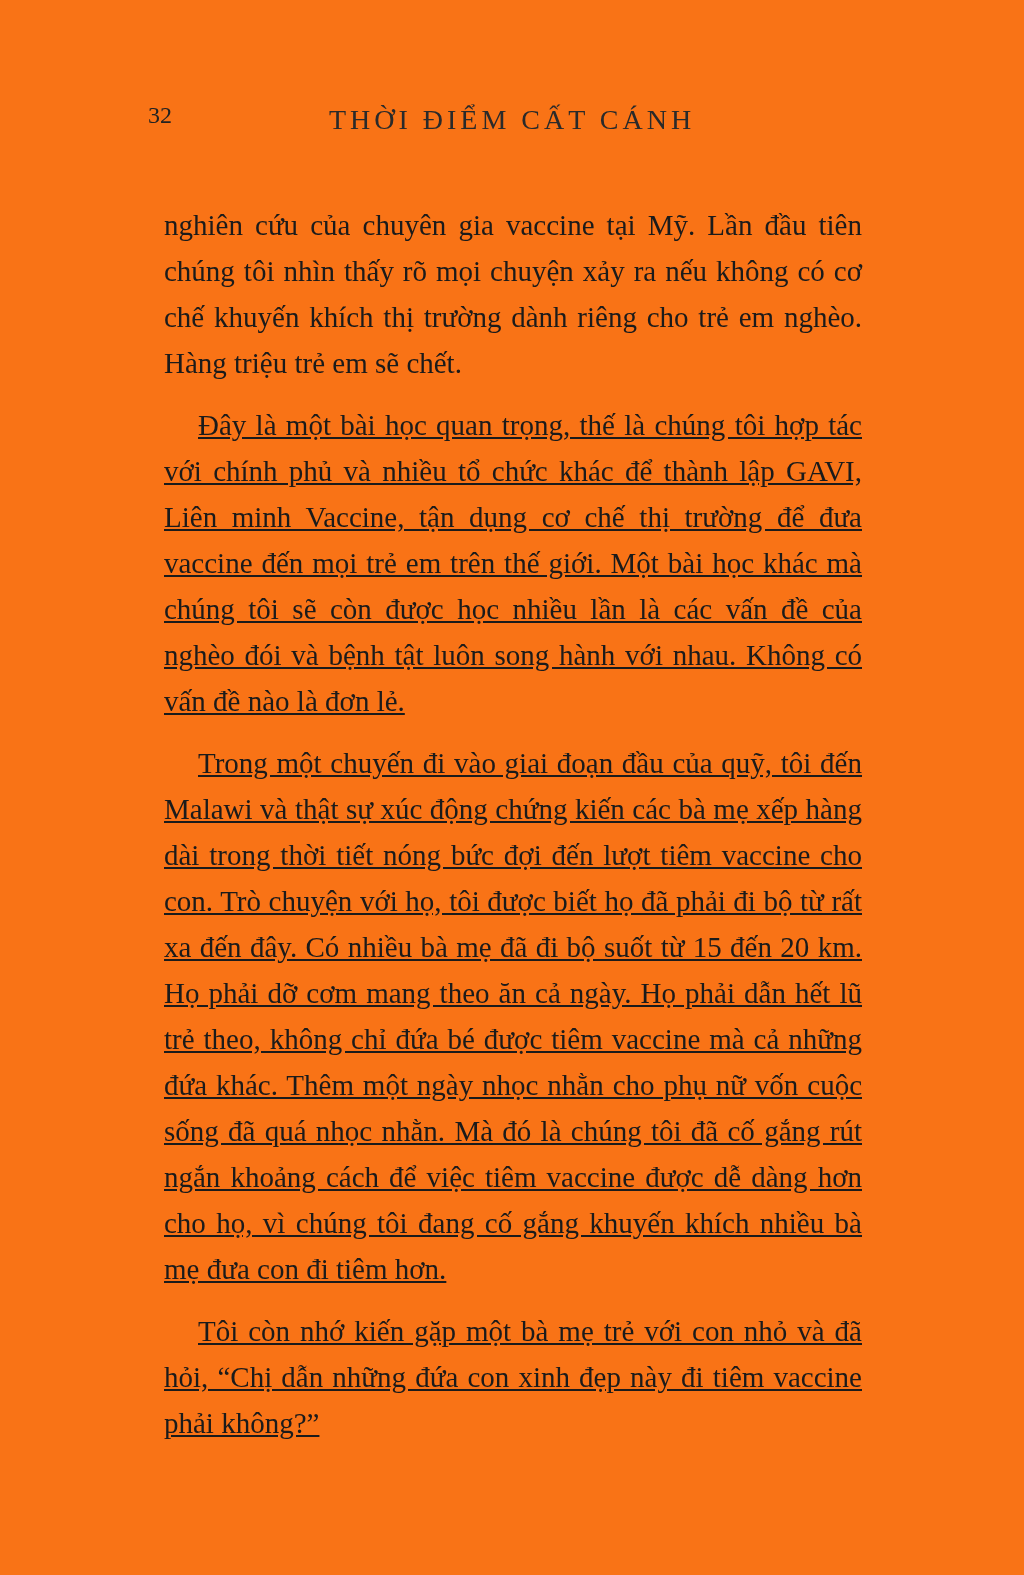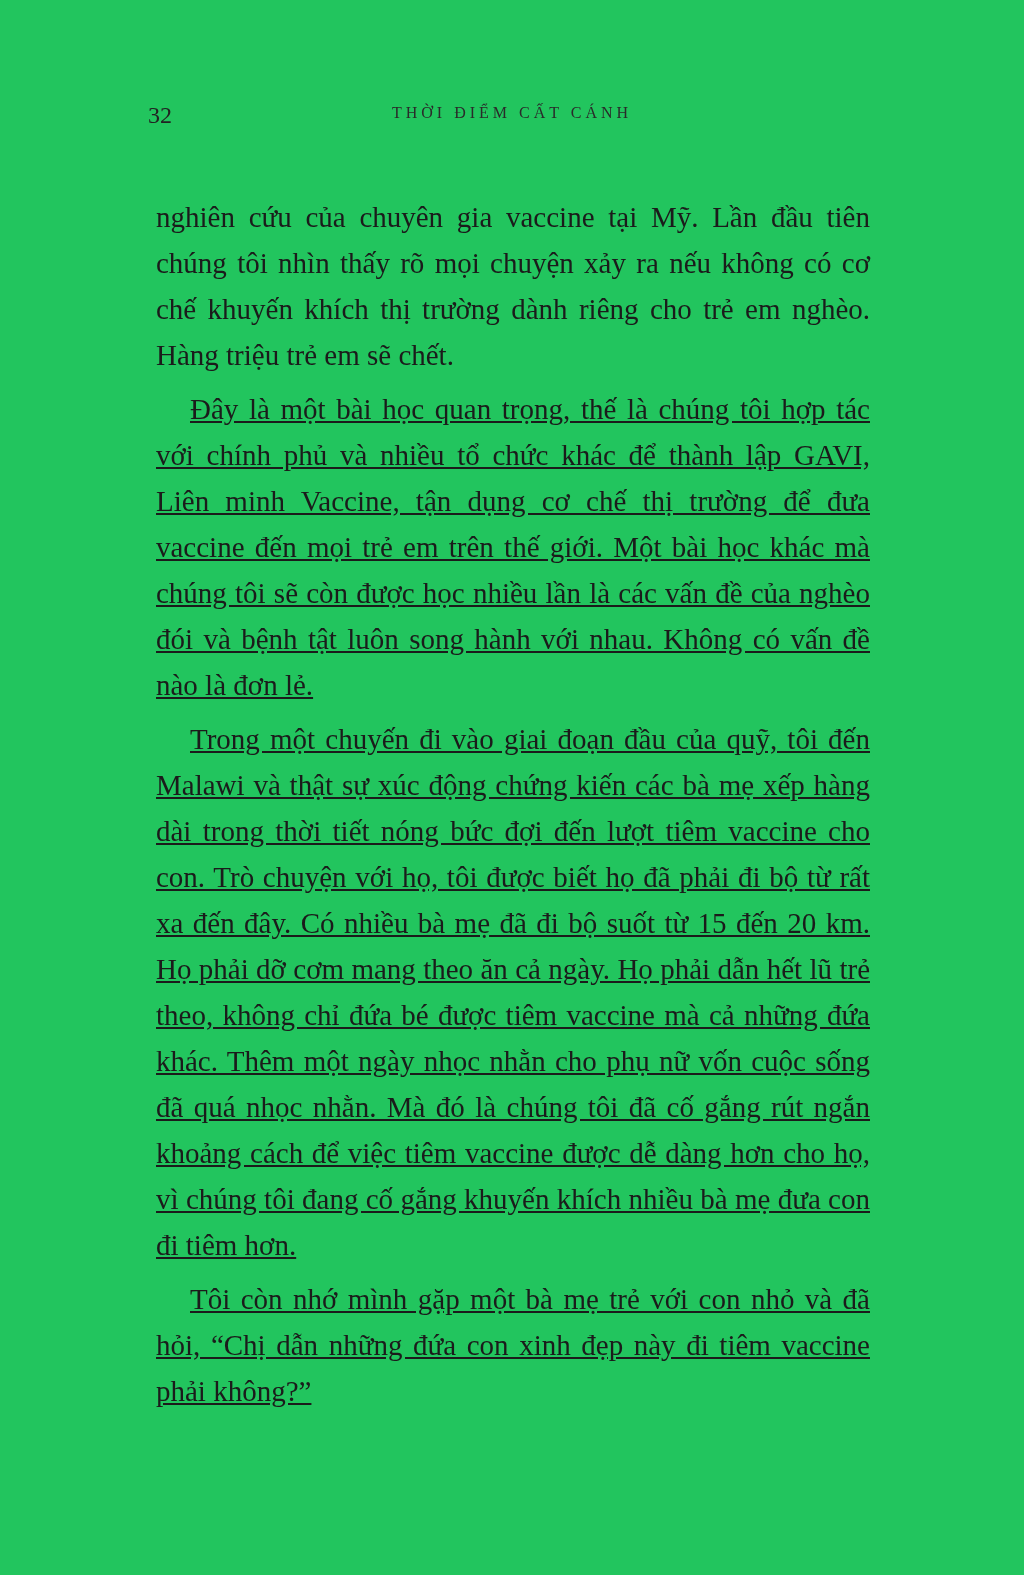--- a/index.html
+++ b/index.html
@@ -5,21 +5,21 @@
   html, body {
     margin: 0;
     padding: 0;
     background: #e9e9e9;
   }
   .book-page {
     position: relative;
     width: 1024px;
     height: 1575px;
     margin: 0 auto;
-    background: #22c55e;
+    background: #f97316;
     font-family: "Liberation Serif", "DejaVu Serif", serif;
     color: #1b1b1b;
     overflow: hidden;
   }
   .header-row {
     position: absolute;
     top: 100px;
     left: 148px;
     right: 148px;
     height: 34px;
@@ -30,37 +30,37 @@
     top: 2px;
     font-size: 24px;
     color: #222222;
   }
   .running-header {
     position: absolute;
     left: 0;
     right: 0;
     top: 4px;
     text-align: center;
-    font-size: 16px;
+    font-size: 28px;
     letter-spacing: 4px;
     color: #2a2a2a;
     white-space: nowrap;
   }
   .text-block {
     position: absolute;
     top: 186px;
     left: 148px;
     width: 730px;
     font-size: 29px;
     line-height: 46px;
     text-align: justify;
     text-justify: inter-word;
   }
   .text-block p {
-    margin: 8px;
+    margin: 16px;
   }
   .text-block p + p {
     margin-top: 4px;
     text-decoration: underline;
   }
   .text-block p.indent {
     text-indent: 34px;
   }
 </style>
 </head>
@@ -70,16 +70,16 @@
 
   <div class="header-row">
     <span class="page-number">32</span>
     <span class="running-header">THỜI ĐIỂM CẤT CÁNH</span>
   </div>
 
   <div class="text-block">
     <p>nghiên cứu của chuyên gia vaccine tại Mỹ. Lần đầu tiên chúng tôi nhìn thấy rõ mọi chuyện xảy ra nếu không có cơ chế khuyến khích thị trường dành riêng cho trẻ em nghèo. Hàng triệu trẻ em sẽ chết.</p>
     <p class="indent">Đây là một bài học quan trọng, thế là chúng tôi hợp tác với chính phủ và nhiều tổ chức khác để thành lập GAVI, Liên minh Vaccine, tận dụng cơ chế thị trường để đưa vaccine đến mọi trẻ em trên thế giới. Một bài học khác mà chúng tôi sẽ còn được học nhiều lần là các vấn đề của nghèo đói và bệnh tật luôn song hành với nhau. Không có vấn đề nào là đơn lẻ.</p>
     <p class="indent">Trong một chuyến đi vào giai đoạn đầu của quỹ, tôi đến Malawi và thật sự xúc động chứng kiến các bà mẹ xếp hàng dài trong thời tiết nóng bức đợi đến lượt tiêm vaccine cho con. Trò chuyện với họ, tôi được biết họ đã phải đi bộ từ rất xa đến đây. Có nhiều bà mẹ đã đi bộ suốt từ 15 đến 20 km. Họ phải dỡ cơm mang theo ăn cả ngày. Họ phải dẫn hết lũ trẻ theo, không chỉ đứa bé được tiêm vaccine mà cả những đứa khác. Thêm một ngày nhọc nhằn cho phụ nữ vốn cuộc sống đã quá nhọc nhằn. Mà đó là chúng tôi đã cố gắng rút ngắn khoảng cách để việc tiêm vaccine được dễ dàng hơn cho họ, vì chúng tôi đang cố gắng khuyến khích nhiều bà mẹ đưa con đi tiêm hơn.</p>
-    <p class="indent">Tôi còn nhớ mình gặp một bà mẹ trẻ với con nhỏ và đã hỏi, “Chị dẫn những đứa con xinh đẹp này đi tiêm vaccine phải không?”</p>
+    <p class="indent">Tôi còn nhớ kiến gặp một bà mẹ trẻ với con nhỏ và đã hỏi, “Chị dẫn những đứa con xinh đẹp này đi tiêm vaccine phải không?”</p>
   </div>
 
 </div>
 
 </body></html>

